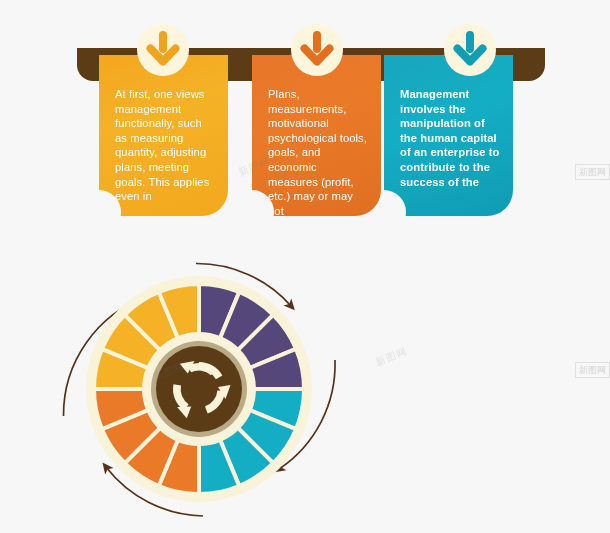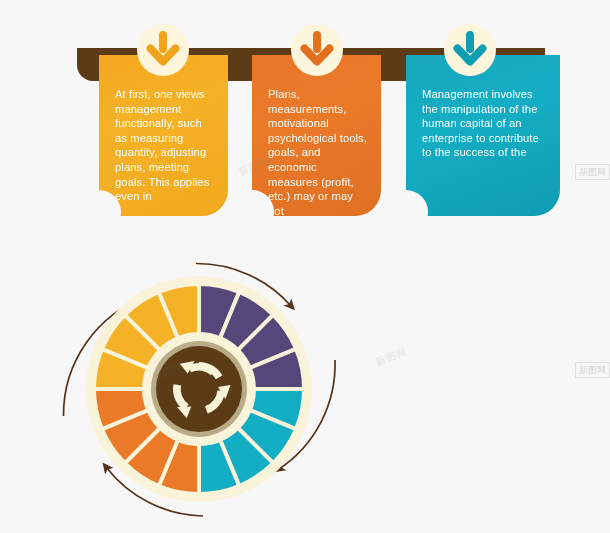--- a/index.html
+++ b/index.html
@@ -86,24 +86,25 @@
     height: 161px;
     background: linear-gradient(160deg, #f4a61f 0%, #f5b227 38%, #f3a81d 100%);
   }
   #panel-2 {
     left: 252px;
     width: 129px;
     height: 161px;
     background: linear-gradient(160deg, #e9762a 0%, #ea7a28 40%, #e06f22 100%);
   }
   #panel-3 {
-    left: 406px;
-    width: 154px;
+    left: 384px;
+    width: 129px;
     height: 161px;
     background: linear-gradient(160deg, #17a6bd 0%, #14aec4 40%, #0f9cb4 100%);
+    font-weight: bold;
   }
 
   
   .badge {
     position: absolute;
     top: 24px;
     width: 52px;
     height: 52px;
     border-radius: 50%;
     background: #fdf6dc;

